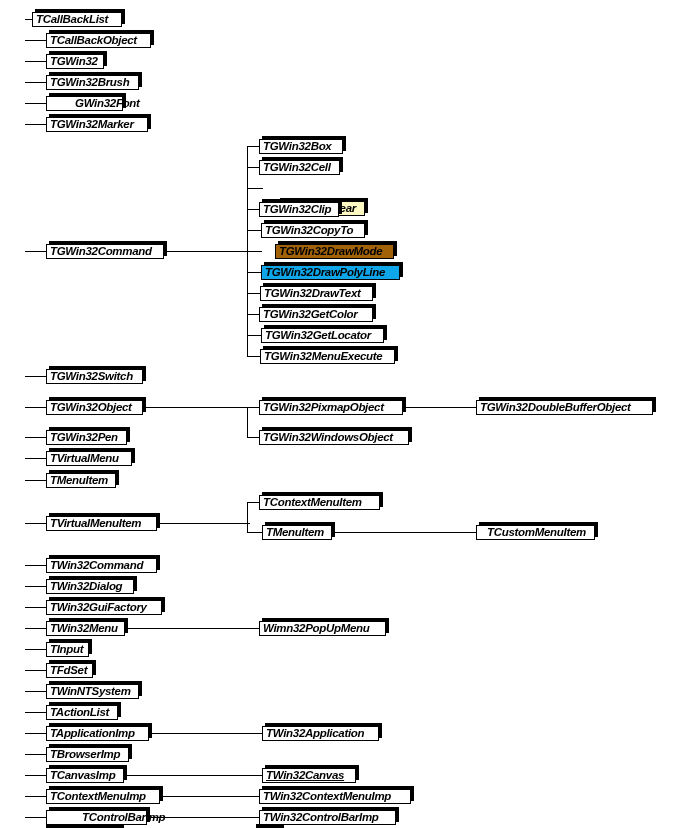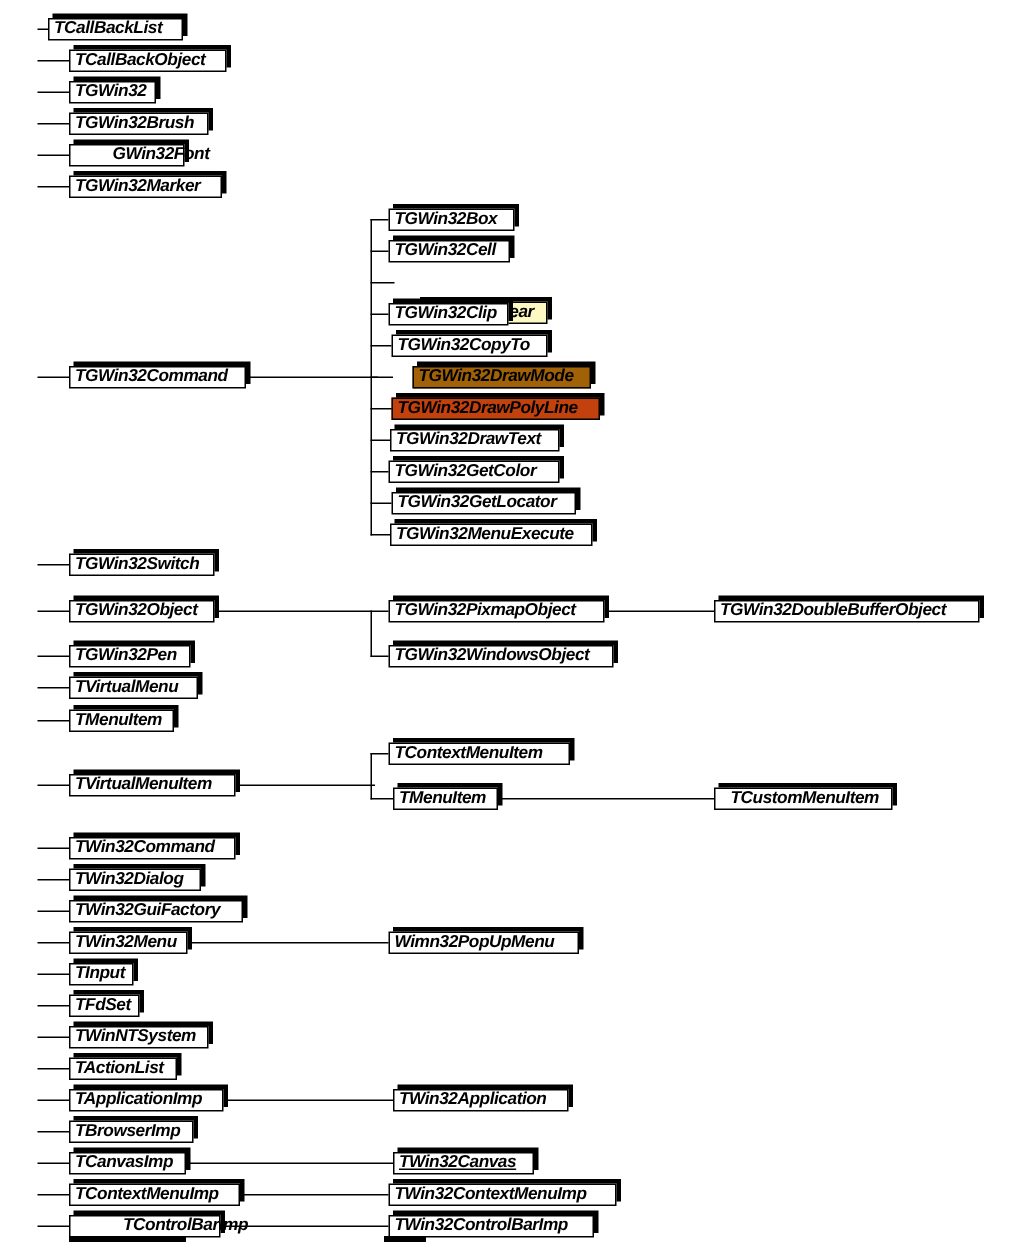--- a/index.html
+++ b/index.html
@@ -120,21 +120,21 @@
     <div class="box" style="left: 46px; top: 747px; width: 83px; border-color: rgb(0, 0, 0); background: rgb(255, 255, 255); color: rgb(0, 0, 0);">TBrowserImp</div>
     <div class="box" style="left: 46px; top: 768px; width: 78px; border-color: rgb(0, 0, 0); background: rgb(255, 255, 255); color: rgb(0, 0, 0);">TCanvasImp</div>
     <div class="box" style="left: 46px; top: 789px; width: 114px; border-color: rgb(0, 0, 0); background: rgb(255, 255, 255); color: rgb(0, 0, 0);">TContextMenuImp</div>
     <div class="box" style="left: 46px; top: 810px; width: 101px; border-color: rgb(0, 0, 0); background: rgb(255, 255, 255); color: rgb(0, 0, 0); padding-left: 35px;">TControlBarImp</div>
     <div class="box" style="left: 259px; top: 139px; width: 84px; border-color: rgb(0, 0, 0); background: rgb(255, 255, 255); color: rgb(0, 0, 0);">TGWin32Box</div>
     <div class="box" style="left: 259px; top: 160px; width: 81px; border-color: rgb(0, 0, 0); background: rgb(255, 255, 255); color: rgb(0, 0, 0);">TGWin32Cell</div>
     <div class="box" style="left: 277px; top: 181px; width: 88px; border-color: rgb(0, 0, 0); background: #fef9c3; color: rgb(0, 0, 0); margin-top: 20px;">TGWin32Clear</div>
     <div class="box" style="left: 259px; top: 202px; width: 80px; border-color: rgb(0, 0, 0); background: rgb(255, 255, 255); color: rgb(0, 0, 0);">TGWin32Clip</div>
     <div class="box" style="left: 261px; top: 223px; width: 104px; border-color: rgb(0, 0, 0); background: rgb(255, 255, 255); color: rgb(0, 0, 0);">TGWin32CopyTo</div>
     <div class="box" style="left: 259px; top: 244px; width: 119px; border-color: rgb(0, 0, 0); background: #a16207; color: rgb(0, 0, 0); margin-left: 16px;">TGWin32DrawMode</div>
-    <div class="box" style="left: 261px; top: 265px; width: 139px; border-color: rgb(0, 0, 0); background: #c2410c; color: rgb(0, 0, 0);">TGWin32DrawPolyLine</div>
+    <div class="box" style="left: 261px; top: 265px; width: 139px; border-color: rgb(0, 0, 0); background: #0ea5e9; color: rgb(0, 0, 0);">TGWin32DrawPolyLine</div>
     <div class="box" style="left: 260px; top: 286px; width: 113px; border-color: rgb(0, 0, 0); background: rgb(255, 255, 255); color: rgb(0, 0, 0); font-style: italic;">TGWin32DrawText</div>
     <div class="box" style="left: 259px; top: 307px; width: 114px; border-color: rgb(0, 0, 0); background: rgb(255, 255, 255); color: rgb(0, 0, 0);">TGWin32GetColor</div>
     <div class="box" style="left: 261px; top: 328px; width: 123px; border-color: rgb(0, 0, 0); background: rgb(255, 255, 255); color: rgb(0, 0, 0);">TGWin32GetLocator</div>
     <div class="box" style="left: 260px; top: 349px; width: 135px; border-color: rgb(0, 0, 0); background: rgb(255, 255, 255); color: rgb(0, 0, 0);">TGWin32MenuExecute</div>
     <div class="box" style="left: 259px; top: 400px; width: 144px; border-color: rgb(0, 0, 0); background: rgb(255, 255, 255); color: rgb(0, 0, 0);">TGWin32PixmapObject</div>
     <div class="box" style="left: 259px; top: 430px; width: 150px; border-color: rgb(0, 0, 0); background: rgb(255, 255, 255); color: rgb(0, 0, 0);">TGWin32WindowsObject</div>
     <div class="box" style="left: 259px; top: 495px; width: 121px; border-color: rgb(0, 0, 0); background: rgb(255, 255, 255); color: rgb(0, 0, 0);">TContextMenuItem</div>
     <div class="box" style="left: 262px; top: 525px; width: 70px; border-color: rgb(0, 0, 0); background: rgb(255, 255, 255); color: rgb(0, 0, 0);">TMenuItem</div>
     <div class="box" style="left: 259px; top: 621px; width: 127px; border-color: rgb(0, 0, 0); background: rgb(255, 255, 255); color: rgb(0, 0, 0);">Wimn32PopUpMenu</div>
     <div class="box" style="left: 262px; top: 726px; width: 117px; border-color: rgb(0, 0, 0); background: rgb(255, 255, 255); color: rgb(0, 0, 0);">TWin32Application</div>

